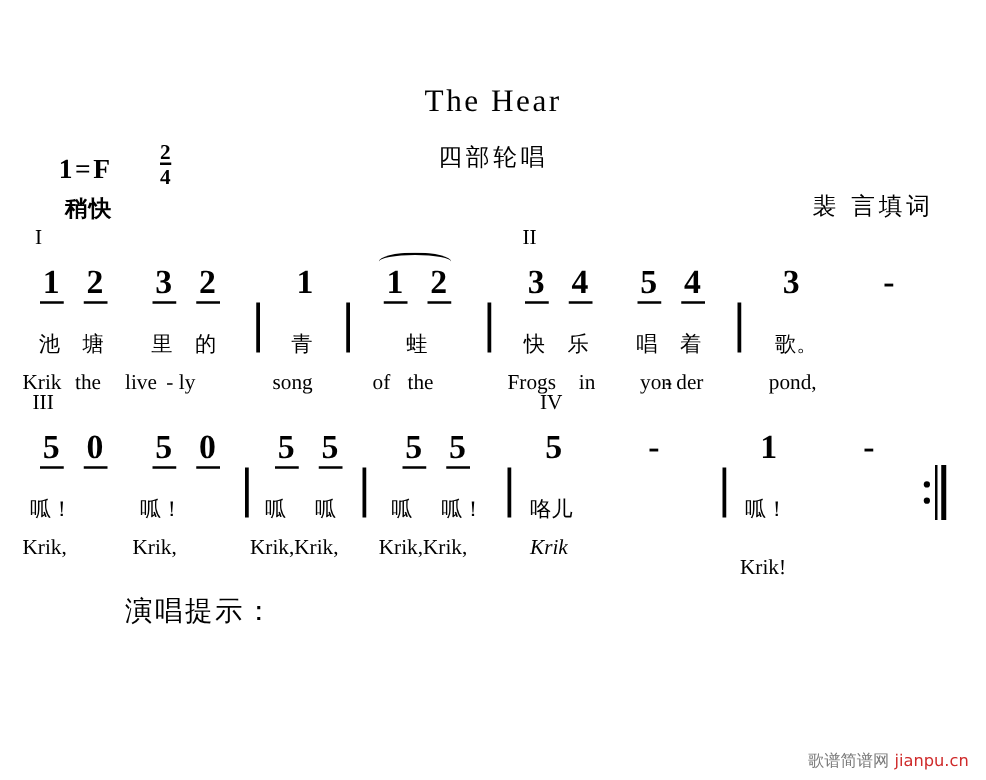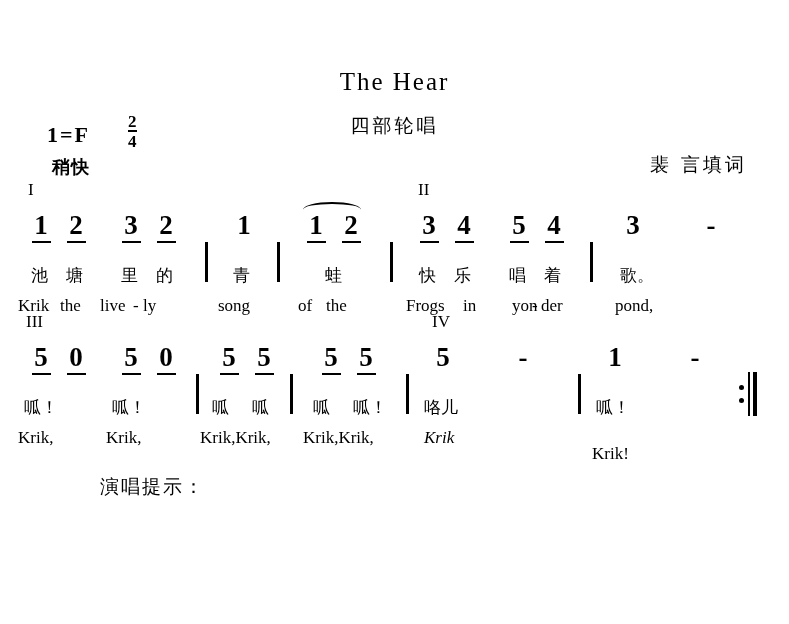--- a/index.html
+++ b/index.html
@@ -178,21 +178,21 @@
   .lyric-row.lyric-en .lyric {
     font-family: "Liberation Serif", serif;
     font-size: 17px;
   }
 
   
   .notes-title {
     position: absolute;
     top: 474px;
     left: 100px;
-    font-size: 19px;
+    font-size: 22px;
     letter-spacing: 2px;
     font-family: Liberation Serif, serif;
   }
   .notes-body {
     position: absolute;
     top: 502px;
     left: 78px;
     width: 660px;
     font-size: 19px;
     line-height: 1.55;
@@ -333,14 +333,18 @@
         <div class="lyric" style="left: 106px;">Krik,</div>
         <div class="lyric" style="left: 200px;">Krik,Krik,</div>
         <div class="lyric" style="left: 303px;">Krik,Krik,</div>
         <div class="lyric" style="left: 424px; font-style: italic;">Krik</div>
         <div class="lyric" style="left: 592px; margin-top: 16px;">Krik!</div>
       </div>
   </div>
 
   <div class="notes-title">演唱提示：</div>
 
+  <div class="watermark">
+    <span>歌谱简谱网</span>
+    <span class="site">jianpu.cn</span>
+  </div>
 
 </div>
 
 </body></html>

